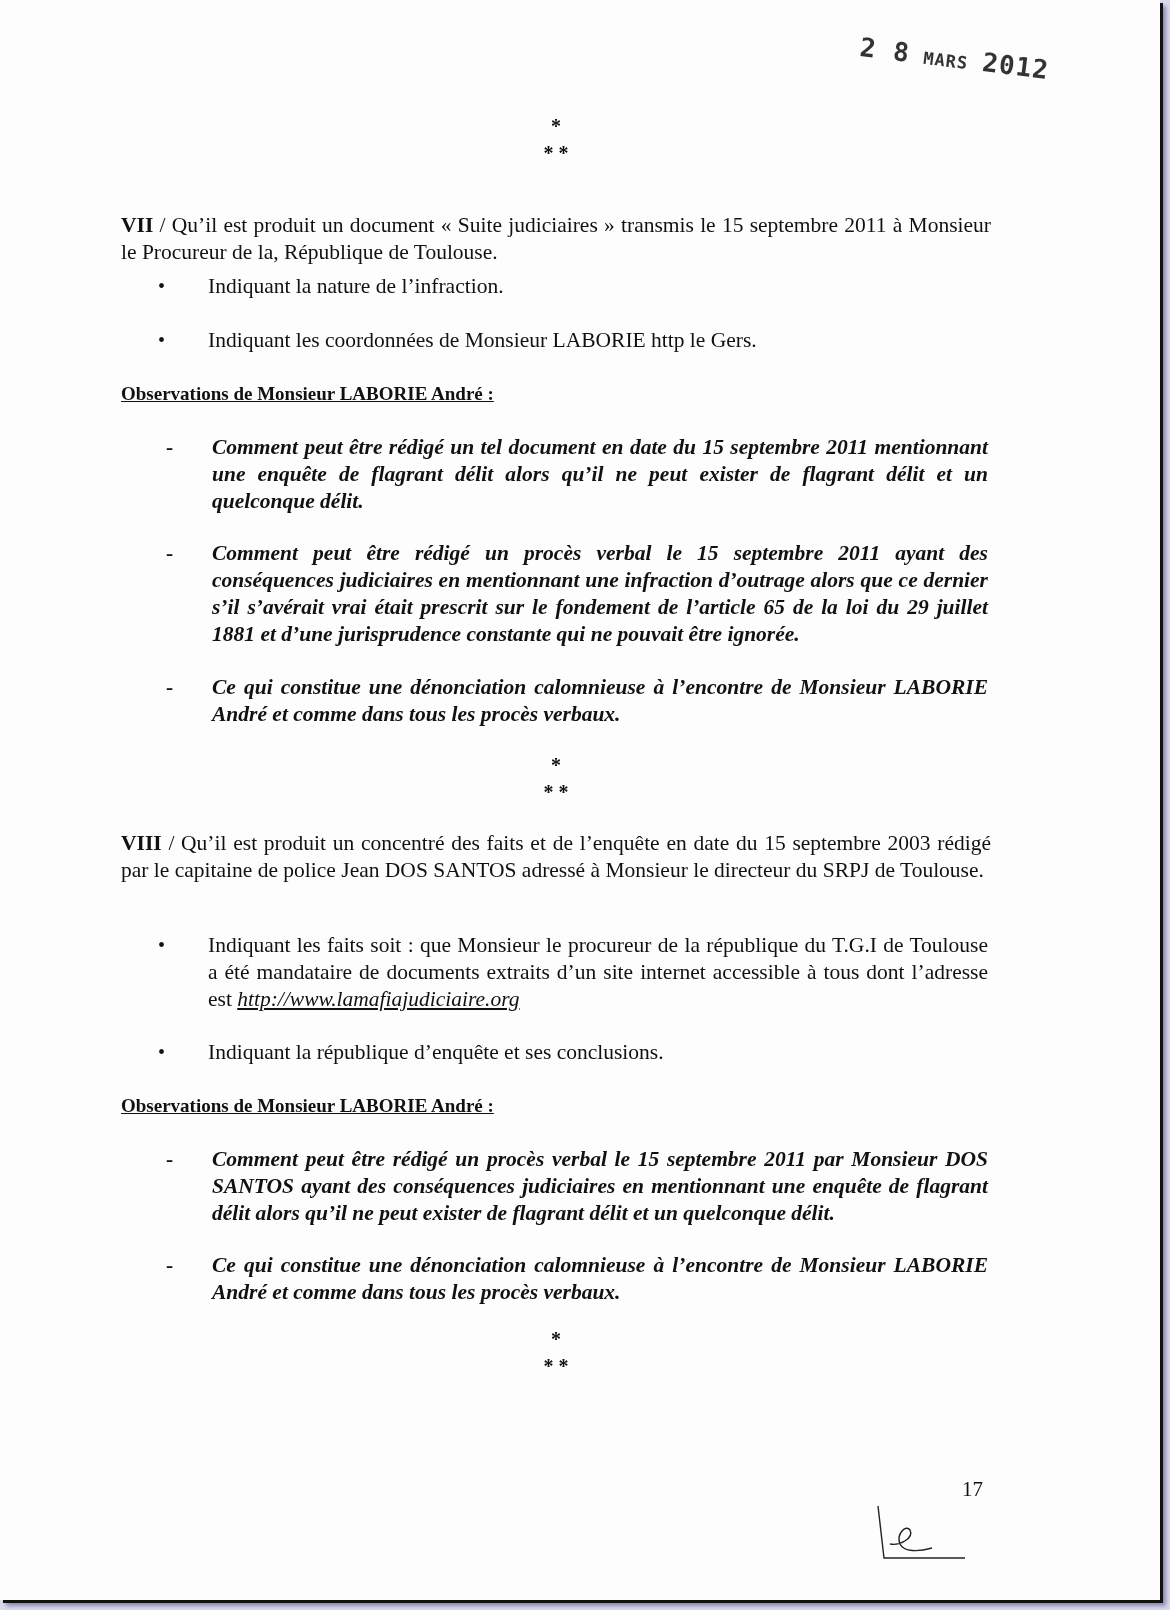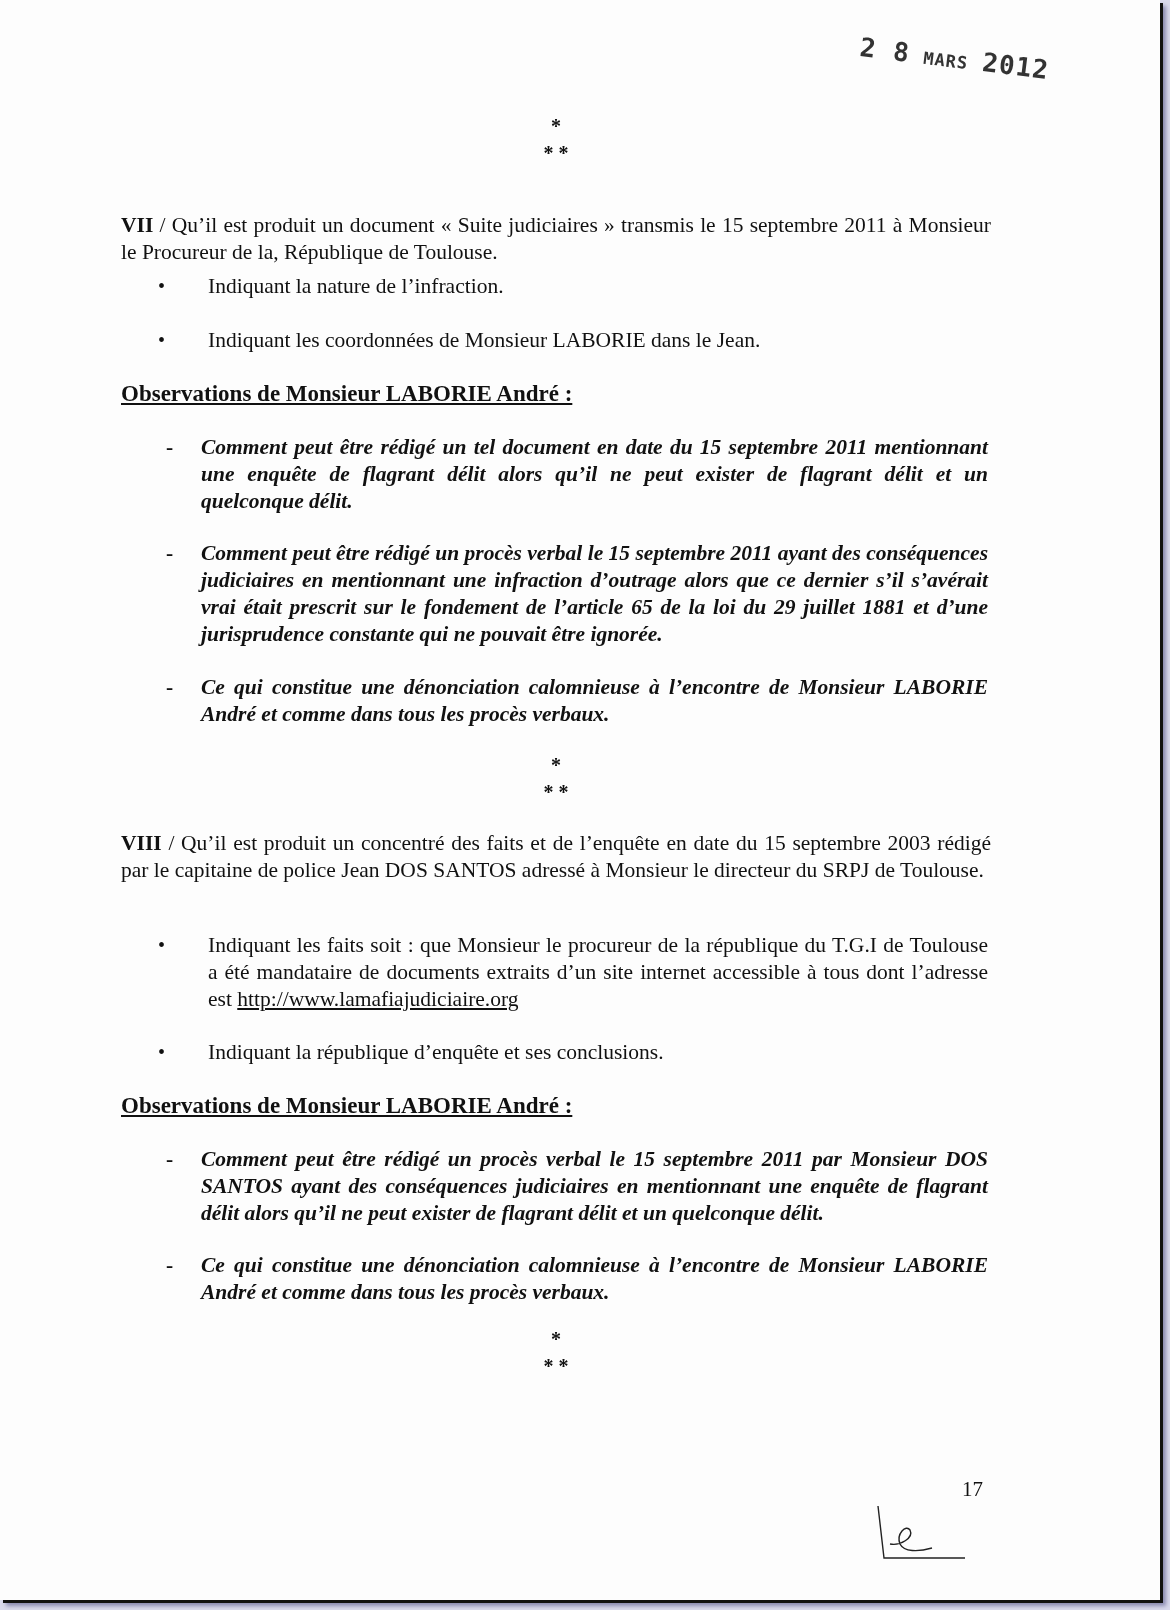--- a/index.html
+++ b/index.html
@@ -37,31 +37,31 @@
   .para b { font-weight:bold; }
   .bullet {
     position:absolute; left:37px; width:830px;
     font-size:21.5px; line-height:27px; text-align:justify;
   }
   .bullet .dot {
     position:absolute; left:0; top:0; font-size:20px;
   }
   .bullet .txt { display:block; margin-left:50px; }
   .obs-title {
-    position:absolute; left:0; font-size:23px; line-height:27px;
+    position:absolute; left:0; font-size:19px; line-height:27px;
     font-weight:bold; text-decoration:underline;
   }
   .dash {
     position:absolute; left:45px; width:822px;
     font-size:21.5px; line-height:27px;
     font-weight:bold; font-style:italic; text-align:justify;
   }
   .dash .mark { position:absolute; left:0; top:0; font-style:normal; }
-  .dash .txt { display:block; margin-left:35px; text-align:justify; text-align-last:left; }
-  .link { text-decoration:underline; }
+  .dash .txt { display:block; margin-left:46px; text-align:justify; text-align-last:left; }
+  .link { text-decoration:underline;font-style:italic; }
   .pagenum {
     position:absolute; left:962px; top:1477px; font-size:21px;
   }
   .sig {
     position:absolute; left:870px; top:1500px; width:110px; height:60px;
   }
 </style>
 </head>
 <body>
 
@@ -83,21 +83,21 @@
     <div class="para" style="top:197px;margin-top:15px;">
       <b>VII</b><span> / Qu’il est produit un document «  Suite judiciaires » transmis le 15 septembre 2011 à Monsieur le Procureur de la, République de Toulouse.</span>
     </div>
 
     <div class="bullet" style="top:273px;">
       <span class="dot">•</span>
       <span class="txt">Indiquant la nature de l’infraction.</span>
     </div>
     <div class="bullet" style="top:327px;">
       <span class="dot">•</span>
-      <span class="txt">Indiquant les coordonnées de Monsieur LABORIE dans le Jean.</span>
+      <span class="txt">Indiquant les coordonnées de Monsieur LABORIE http le Gers.</span>
     </div>
 
     <div class="obs-title" style="top:380px;">Observations de Monsieur LABORIE André :</div>
 
     <div class="dash" style="top:434px;">
       <span class="mark">-</span>
       <span class="txt">Comment peut  être rédigé un tel document en date du 15 septembre 2011 mentionnant une enquête de flagrant délit alors qu’il ne peut exister de flagrant délit et un quelconque délit.</span>
     </div>
     <div class="dash" style="top:540px;">
       <span class="mark">-</span>

